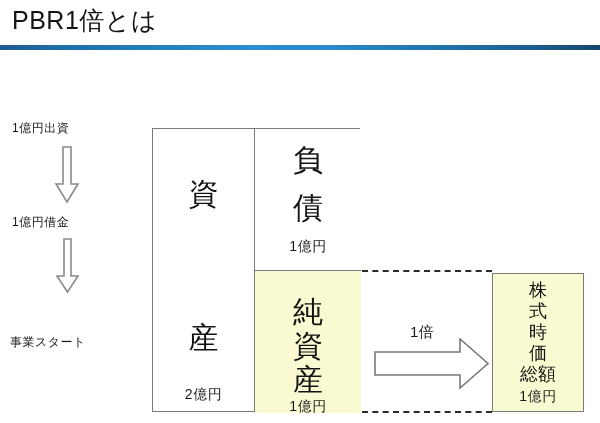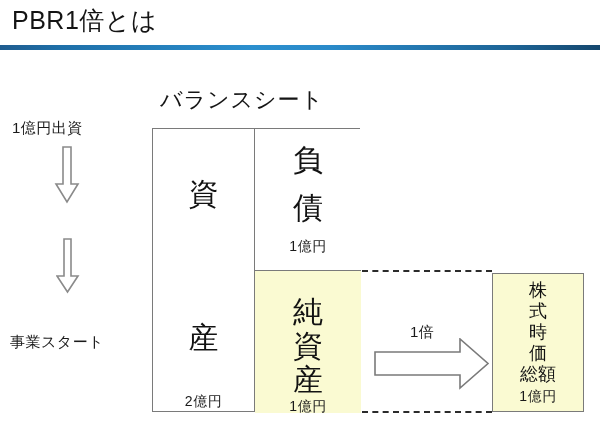--- a/index.html
+++ b/index.html
@@ -23,21 +23,21 @@
     white-space:nowrap;
   }
   .rule{
     position:absolute;left:0;top:45px;width:600px;height:5px;
     background:linear-gradient(to right,#1f5c8f 0%,#1e6fa8 10%,#2b8fce 42%,#2a8ac9 55%,#1d6496 85%,#15476e 100%);
   }
 
   
   .flow-text{
     position:absolute;
-    font-size:15px;line-height:20px;
+    font-size:12px;line-height:20px;
     white-space:nowrap;
     color:#1a1a1a;
     letter-spacing:0.5px;
   }
   .t-step1{left:12px;top:118px;}
   .t-step2{left:12px;top:212px;}
   .t-step3a{left:16px;top:300px;}
   .t-step3b{left:10px;top:332px;text-align:right;}
 
   .down-arrow{position:absolute;}
@@ -91,21 +91,21 @@
     width:100%;
     text-align:center;
     font-size:14px;line-height:18px;
     color:#1a1a1a;
     letter-spacing:0.5px;
   }
 
   
   .asset-c1{top:48px;}
   .asset-c2{top:192px;}
-  .asset-amt{bottom:1px;margin-top:6px;}
+  .asset-amt{bottom:8px;margin-top:6px;}
 
   
   .liab-c1{top:14px;}
   .liab-c2{top:62px;}
   .liab-amt{top:108px;}
 
   
   .eq-c1{top:24px;}
   .eq-c2{top:58px;}
   .eq-c3{top:92px;}
@@ -162,30 +162,30 @@
   <div class="rule"></div>
 
   <div class="flow-text t-step1">1億円出資</div>
 
   <div class="down-arrow" style="left:54px;top:146px;">
     <svg width="26" height="58" viewBox="0 0 26 58">
       <polygon points="9,1 17,1 17,38 24,38 13,56 2,38 9,38" fill="#ffffff" stroke="#8a8a8a" stroke-width="1.6" stroke-linejoin="miter"></polygon>
     </svg>
   </div>
 
+  <div class="flow-text t-step2">1億円借金</div>
 
   <div class="down-arrow" style="left:56px;top:238px;">
     <svg width="24" height="56" viewBox="0 0 24 56">
       <polygon points="8,1 15,1 15,38 22,38 11.5,54 1,38 8,38" fill="#ffffff" stroke="#8a8a8a" stroke-width="1.6" stroke-linejoin="miter"></polygon>
     </svg>
   </div>
 
   <div class="flow-text t-step3b">事業スタート</div>
 
-  <div class="bs-header">バランスシート</div>
 
   <div class="bs-table">
 
     <div class="bs-left">
       <div class="vchar asset-c1">資</div>
       <div class="vchar asset-c2">産</div>
       <div class="sublabel asset-amt">2億円</div>
     </div>
 
     <div class="bs-right">

